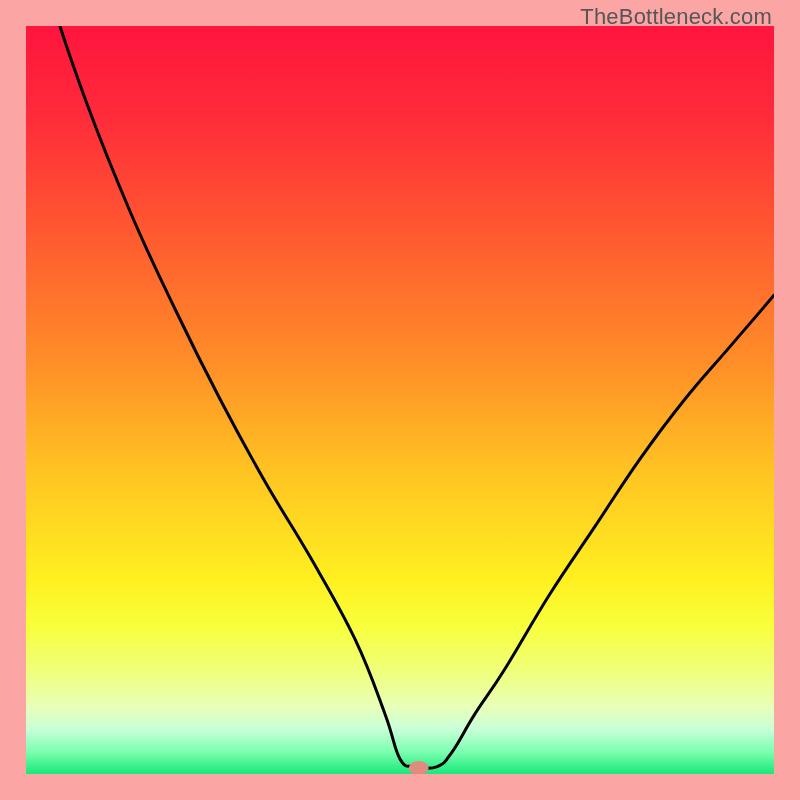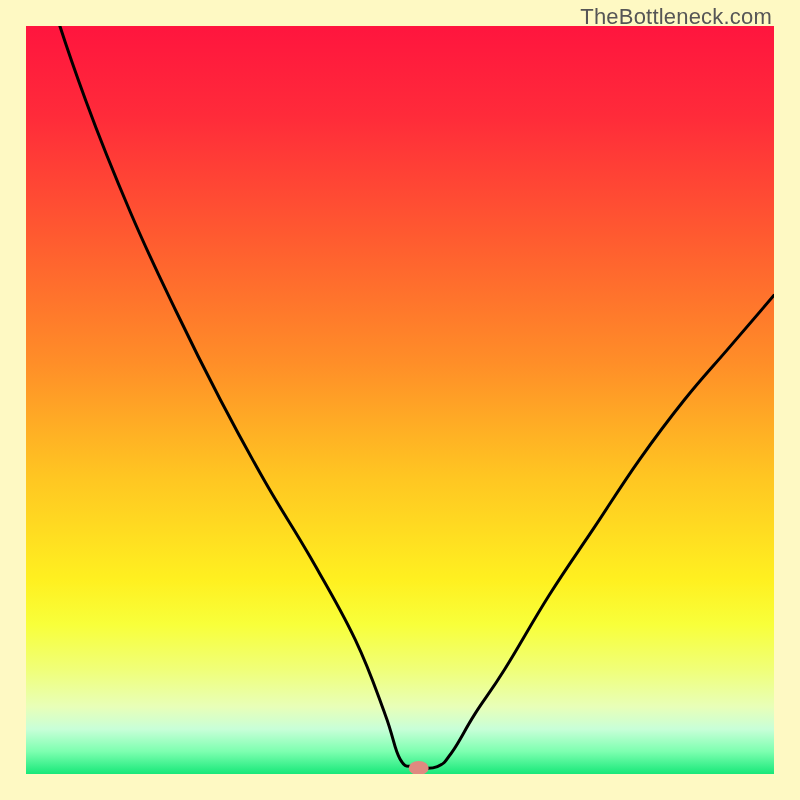--- a/index.html
+++ b/index.html
@@ -7,21 +7,21 @@
     padding: 0;
     width: 800px;
     height: 800px;
     background: #000;
     overflow: hidden;
   }
   .container {
     position: relative;
     width: 800px;
     height: 800px;
-    background: #fef9c3;
+    background: #fca5a5;
   }
   .plot-area {
     position: absolute;
     left: 26px;
     top: 26px;
     width: 748px;
     height: 748px;
   }
   .gradient-bg {
     position: absolute;

